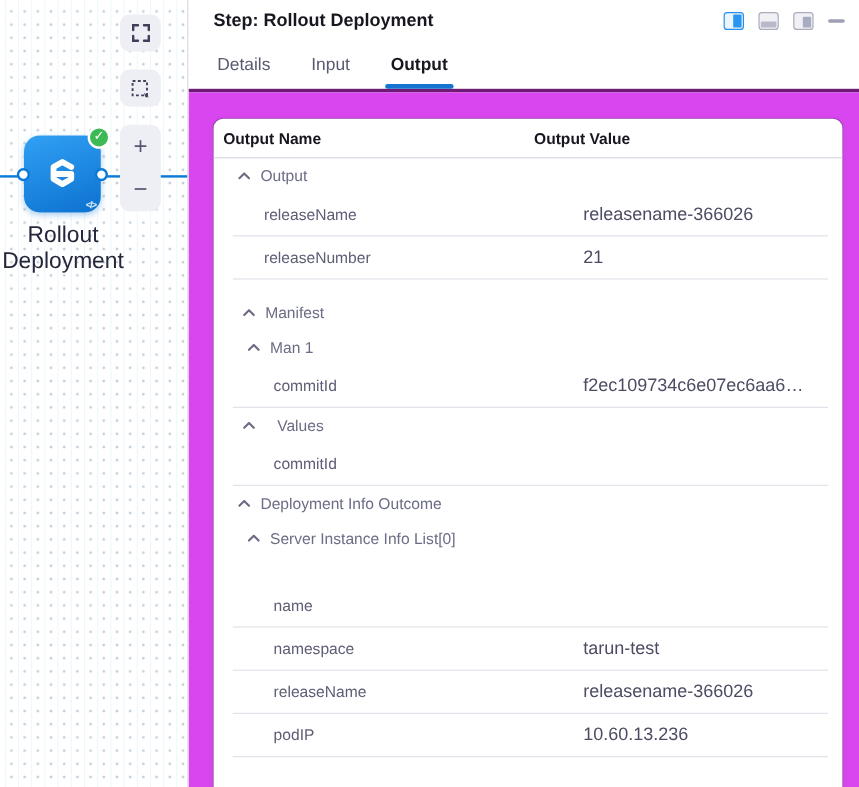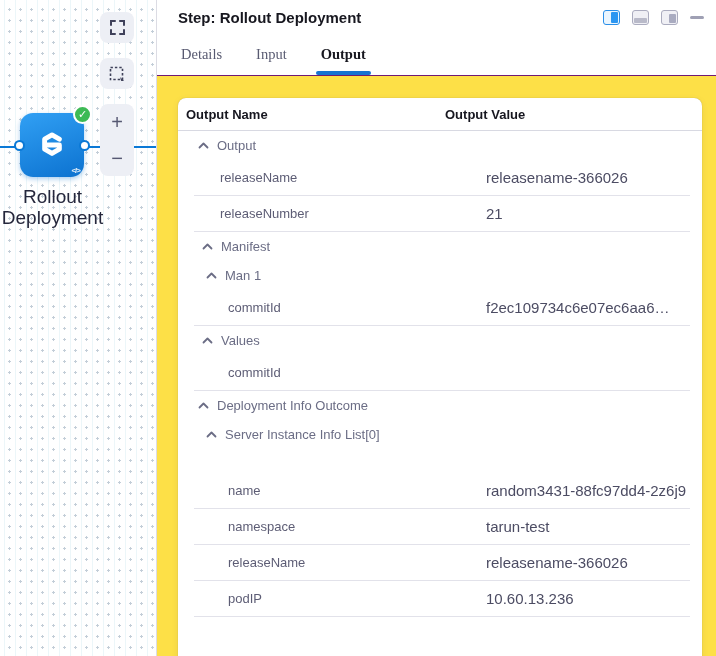--- a/index.html
+++ b/index.html
@@ -49,27 +49,27 @@
   .wc-right i { position:absolute; top:1px; bottom:1px; right:1px; width:45%;
     background:#2b96f1; border-radius:1px; }
   .wc-gray { border:1.5px solid #abacbf; background:#f0f0f5; }
   .wc-bottom i { position:absolute; left:1px; right:1px; bottom:1px; height:38%;
     background:#b9bac9; border-radius:1px; }
   .wc-float i { position:absolute; right:1px; bottom:1px; width:7px; height:9px;
     background:#a9abc0; border-radius:1px; }
   .wc-min { width:14px; height:3px; background:#9fa0b4; border-radius:2px; border:none; }
 
   .tabs { display:flex; align-items:flex-end; gap:28px; padding:14px 0 0 21px;
-    background:#fff; border-bottom:1px solid #701a75;font-family:Liberation Serif, serif; }
+    background:#fff; border-bottom:3px solid #701a75; }
   .tab { position:relative; font-size:14.5px; color:#585a71; padding:6px 3px 12px 3px; cursor:pointer; }
   .tab.active { color:#17171f; font-weight:700; }
   .tab.active::after { content:""; position:absolute; left:-2px; right:-2px; bottom:0;
     height:4px; border-radius:3px; background:#1673d1; }
 
-  .content { flex:1; background:#fde047; padding:22px 14px 0 21px; overflow:hidden; }
+  .content { flex:1; background:#d946ef; padding:22px 14px 0 21px; overflow:hidden; }
   .card { background:#fff; border-radius:8px 8px 0 0; width:524px; height:600px;
     box-shadow:0 0 1px rgba(40,41,61,.35), 0 2px 6px rgba(96,97,112,.12); overflow:hidden; }
 
   .thead { display:flex; height:33px; align-items:center; border-bottom:1px solid #d8d9e2; }
   .th { font-size:13px; font-weight:700; color:#16161f; }
   .col-name { width:267px; flex:none; padding-left:8px; }
   .col-value { flex:1; }
 
   .row-group { display:flex; align-items:center; height:29px; }
   .chev { display:inline-flex; width:12px; margin-right:7px; cursor:pointer; }
@@ -159,41 +159,41 @@
               <span class="group-label">Output</span>
             </div>
             <div class="row-leaf">
               <div class="leaf-key col-name" style="padding-left: 42px;">releaseName</div>
               <div class="leaf-val">releasename-366026</div>
             </div>
             <div class="row-leaf">
               <div class="leaf-key col-name" style="padding-left: 42px;">releaseNumber</div>
               <div class="leaf-val">21</div>
             </div>
-            <div class="row-group" style="padding-left: 24px;">
+            <div class="row-group" style="padding-left: 24px; margin-top: 13px;">
               <span class="chev">
                 <svg width="11" height="7" viewBox="0 0 11 7" fill="none" stroke="#6b6d85" stroke-width="1.8" stroke-linecap="round" stroke-linejoin="round">
                   <path d="M1.5 5.5 L5.5 1.5 L9.5 5.5"></path>
                 </svg>
               </span>
               <span class="group-label">Manifest</span>
             </div>
             <div class="row-group" style="padding-left: 28px;">
               <span class="chev">
                 <svg width="11" height="7" viewBox="0 0 11 7" fill="none" stroke="#6b6d85" stroke-width="1.8" stroke-linecap="round" stroke-linejoin="round">
                   <path d="M1.5 5.5 L5.5 1.5 L9.5 5.5"></path>
                 </svg>
               </span>
               <span class="group-label">Man 1</span>
             </div>
             <div class="row-leaf">
               <div class="leaf-key col-name" style="padding-left: 50px;">commitId</div>
               <div class="leaf-val">f2ec109734c6e07ec6aa6…</div>
             </div>
-            <div class="row-group" style="padding-left: 24px;">
+            <div class="row-group" style="padding-left: 24px; gap: 10px;">
               <span class="chev">
                 <svg width="11" height="7" viewBox="0 0 11 7" fill="none" stroke="#6b6d85" stroke-width="1.8" stroke-linecap="round" stroke-linejoin="round">
                   <path d="M1.5 5.5 L5.5 1.5 L9.5 5.5"></path>
                 </svg>
               </span>
               <span class="group-label">Values</span>
             </div>
             <div class="row-leaf">
               <div class="leaf-key col-name" style="padding-left: 50px;">commitId</div>
             </div>
@@ -208,21 +208,20 @@
             <div class="row-group" style="padding-left: 28px;">
               <span class="chev">
                 <svg width="11" height="7" viewBox="0 0 11 7" fill="none" stroke="#6b6d85" stroke-width="1.8" stroke-linecap="round" stroke-linejoin="round">
                   <path d="M1.5 5.5 L5.5 1.5 L9.5 5.5"></path>
                 </svg>
               </span>
               <span class="group-label">Server Instance Info List[0]</span>
             </div>
             <div class="row-leaf">
               <div class="leaf-key col-name" style="padding-left: 50px; margin-top: 24px;">name</div>
-              <div class="leaf-val">random3431-88fc97dd4-2z6j9</div>
             </div>
             <div class="row-leaf">
               <div class="leaf-key col-name" style="padding-left: 50px;">namespace</div>
               <div class="leaf-val">tarun-test</div>
             </div>
             <div class="row-leaf">
               <div class="leaf-key col-name" style="padding-left: 50px;">releaseName</div>
               <div class="leaf-val">releasename-366026</div>
             </div>
             <div class="row-leaf">

